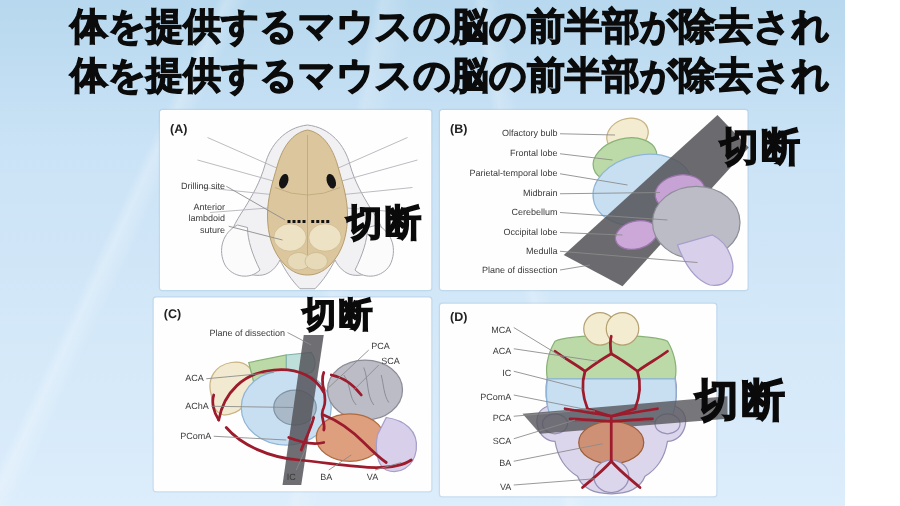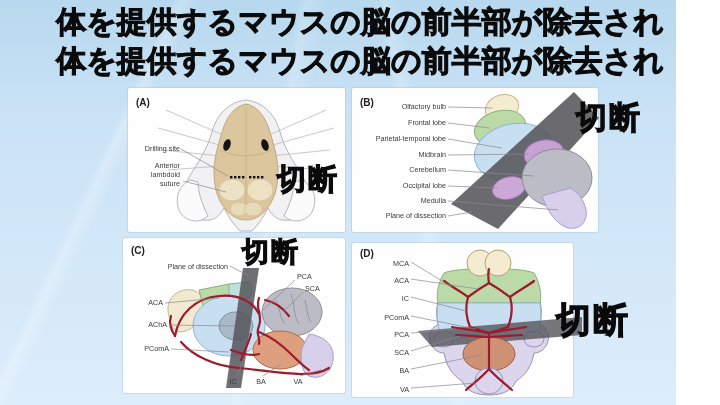--- a/index.html
+++ b/index.html
@@ -25,21 +25,21 @@
     position:absolute; background:#fefefe; border-radius:2px;
     box-shadow:0 0 0 1px rgba(160,190,215,.35);
   }
   .panel svg{ position:absolute; left:0; top:0; overflow:visible; }
   #panel-a{ left:128px; top:88px;  width:217px; height:144px; }
   #panel-b{ left:352px; top:88px;  width:246px; height:144px; }
   #panel-c{ left:123px; top:238px; width:222px; height:155px; }
   #panel-d{ left:352px; top:243px; width:221px; height:154px; }
   .cut{
     position:absolute; font-weight:900; color:#0a0a0a; line-height:1;
-    letter-spacing:2px; -webkit-text-stroke:1.2px #0a0a0a; z-index:5;font-family:Liberation Serif, serif;
+    letter-spacing:2px; -webkit-text-stroke:1.2px #0a0a0a; z-index:5;
   }
   #cut-a{ left:277px; top:165px; font-size:29px; }
   #cut-b{ left:576px; top:102px; font-size:31px; }
   #cut-c{ left:242px; top:239px; font-size:27px; }
   #cut-d{ left:556px; top:303px; font-size:35px; }
   .ptag{ font-weight:bold; font-size:10px; fill:#222; }
   .lbl{ font-size:7.2px; fill:#3a3a3a; font-family:"Liberation Sans",sans-serif; }
   .leader{ stroke:#8a8a8a; stroke-width:.7; fill:none; }
   .artery{ stroke:#9c1b2c; stroke-width:2.2; fill:none; stroke-linecap:round; }
 </style>

